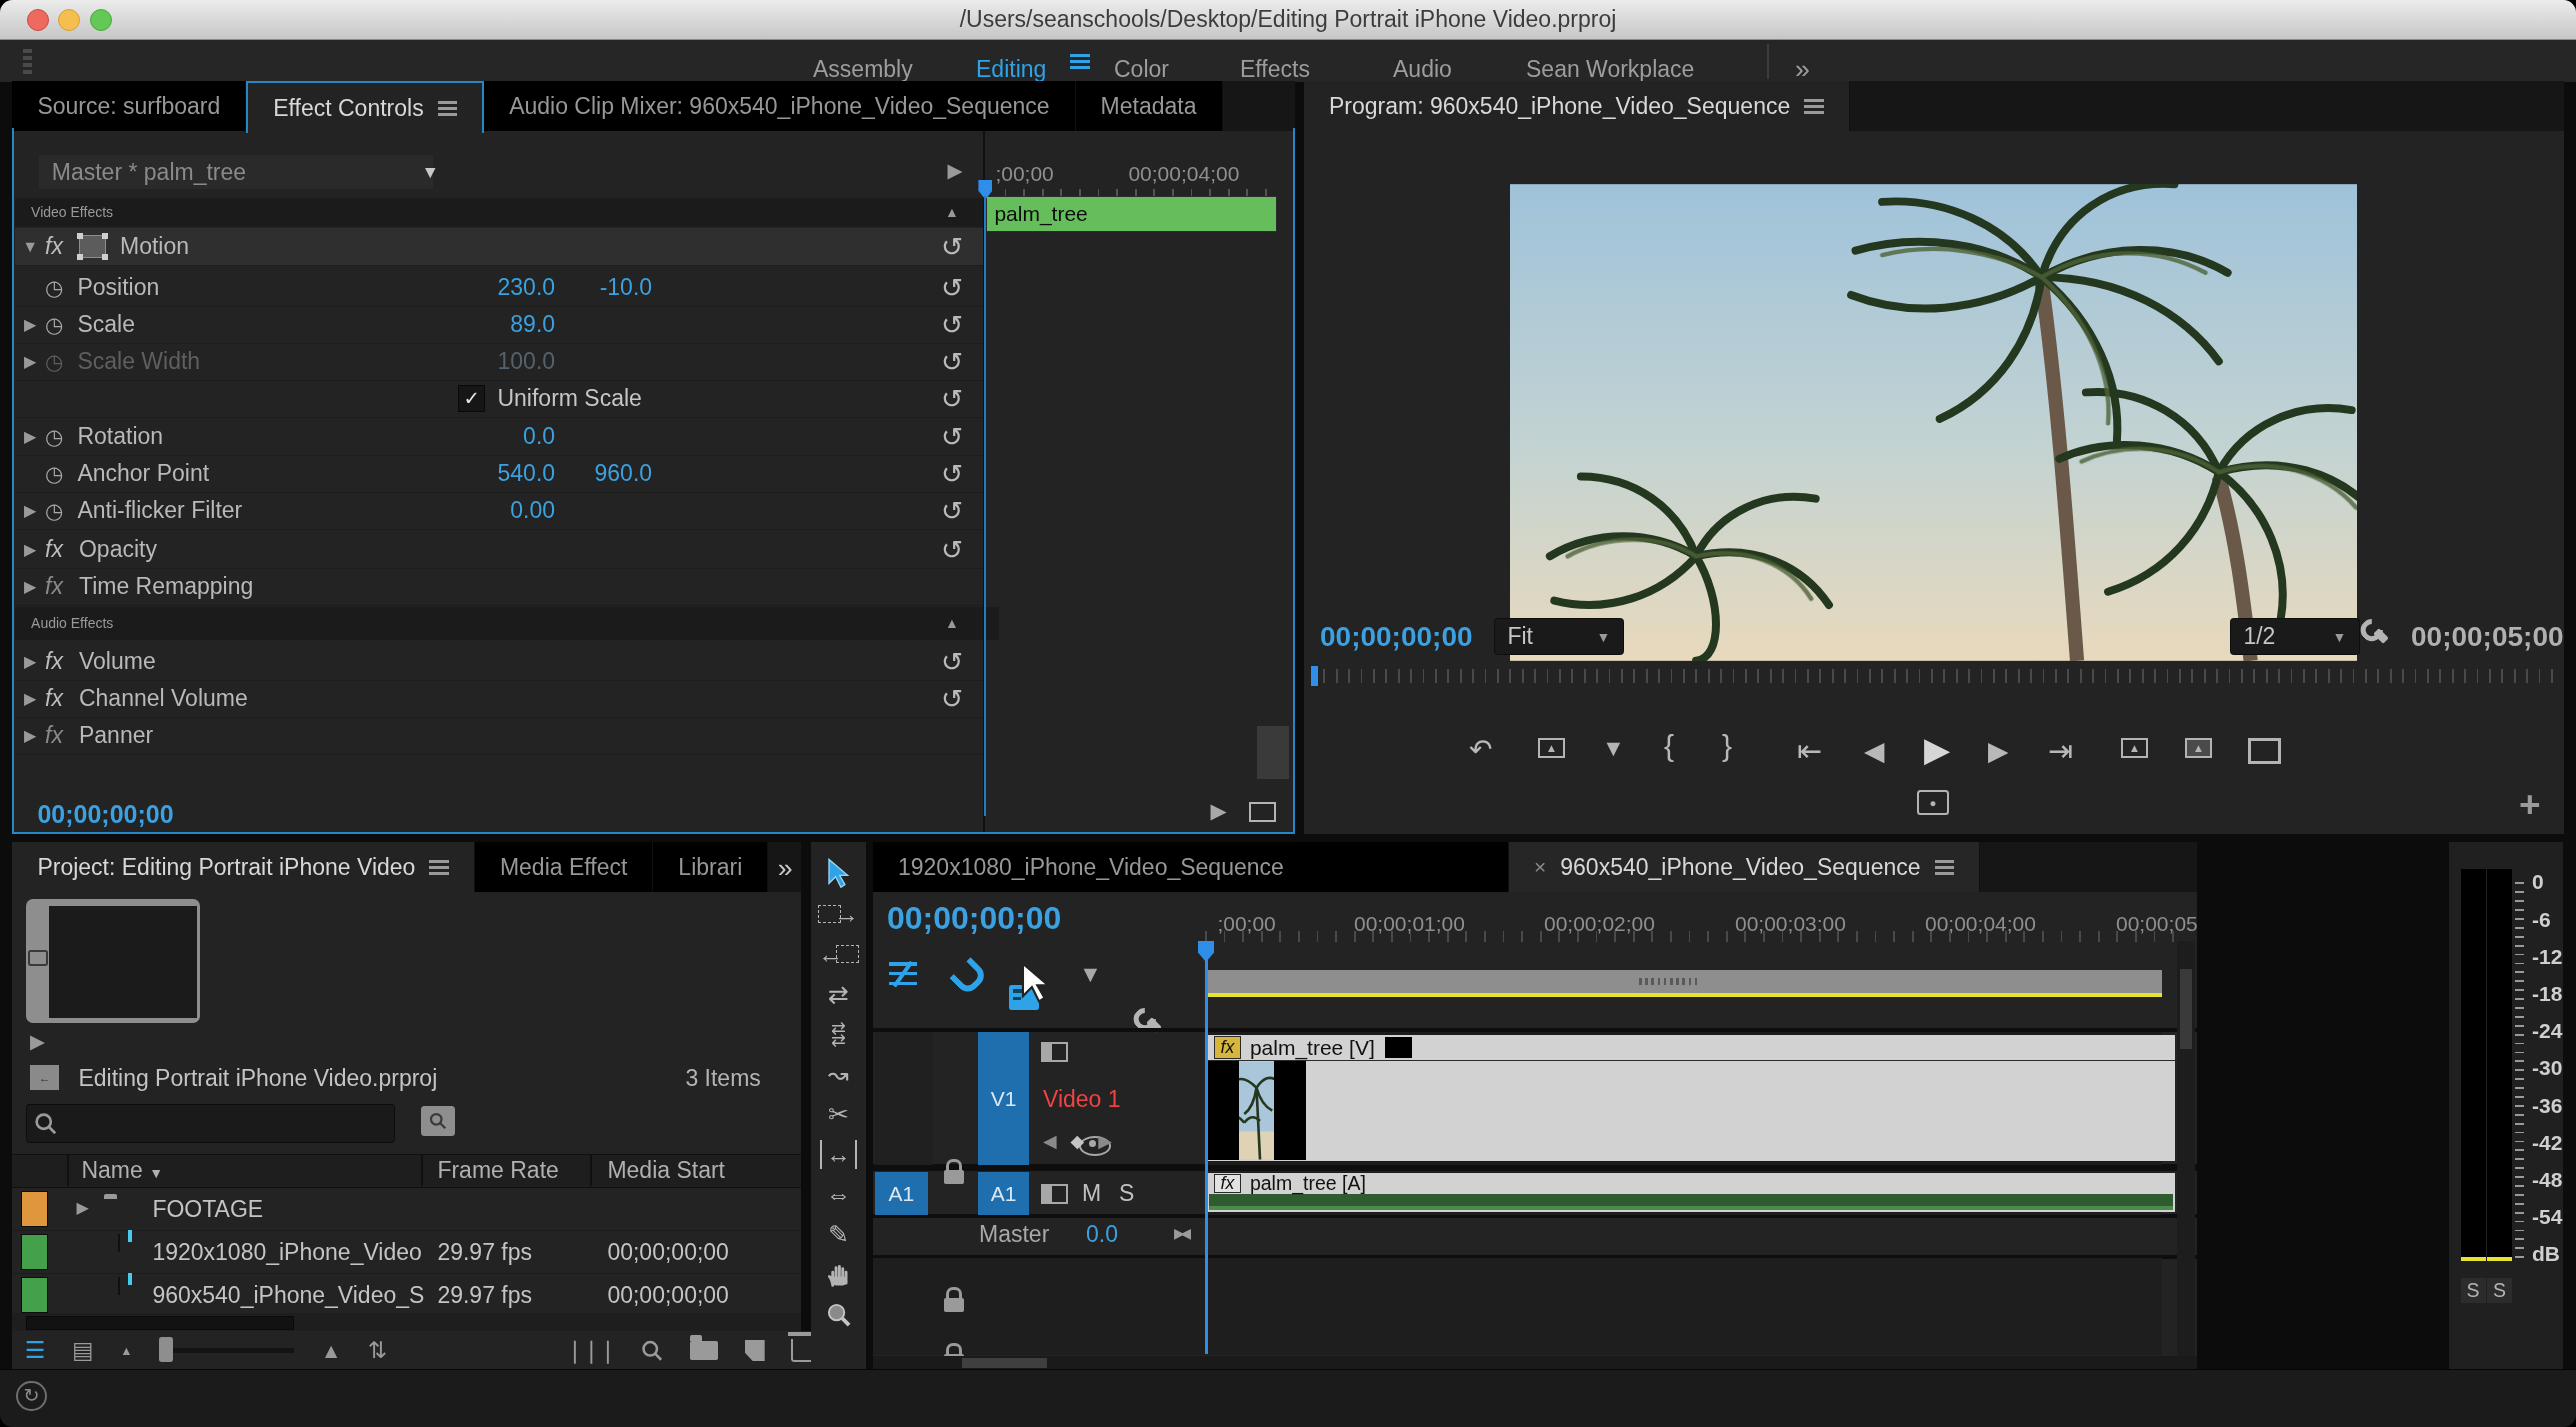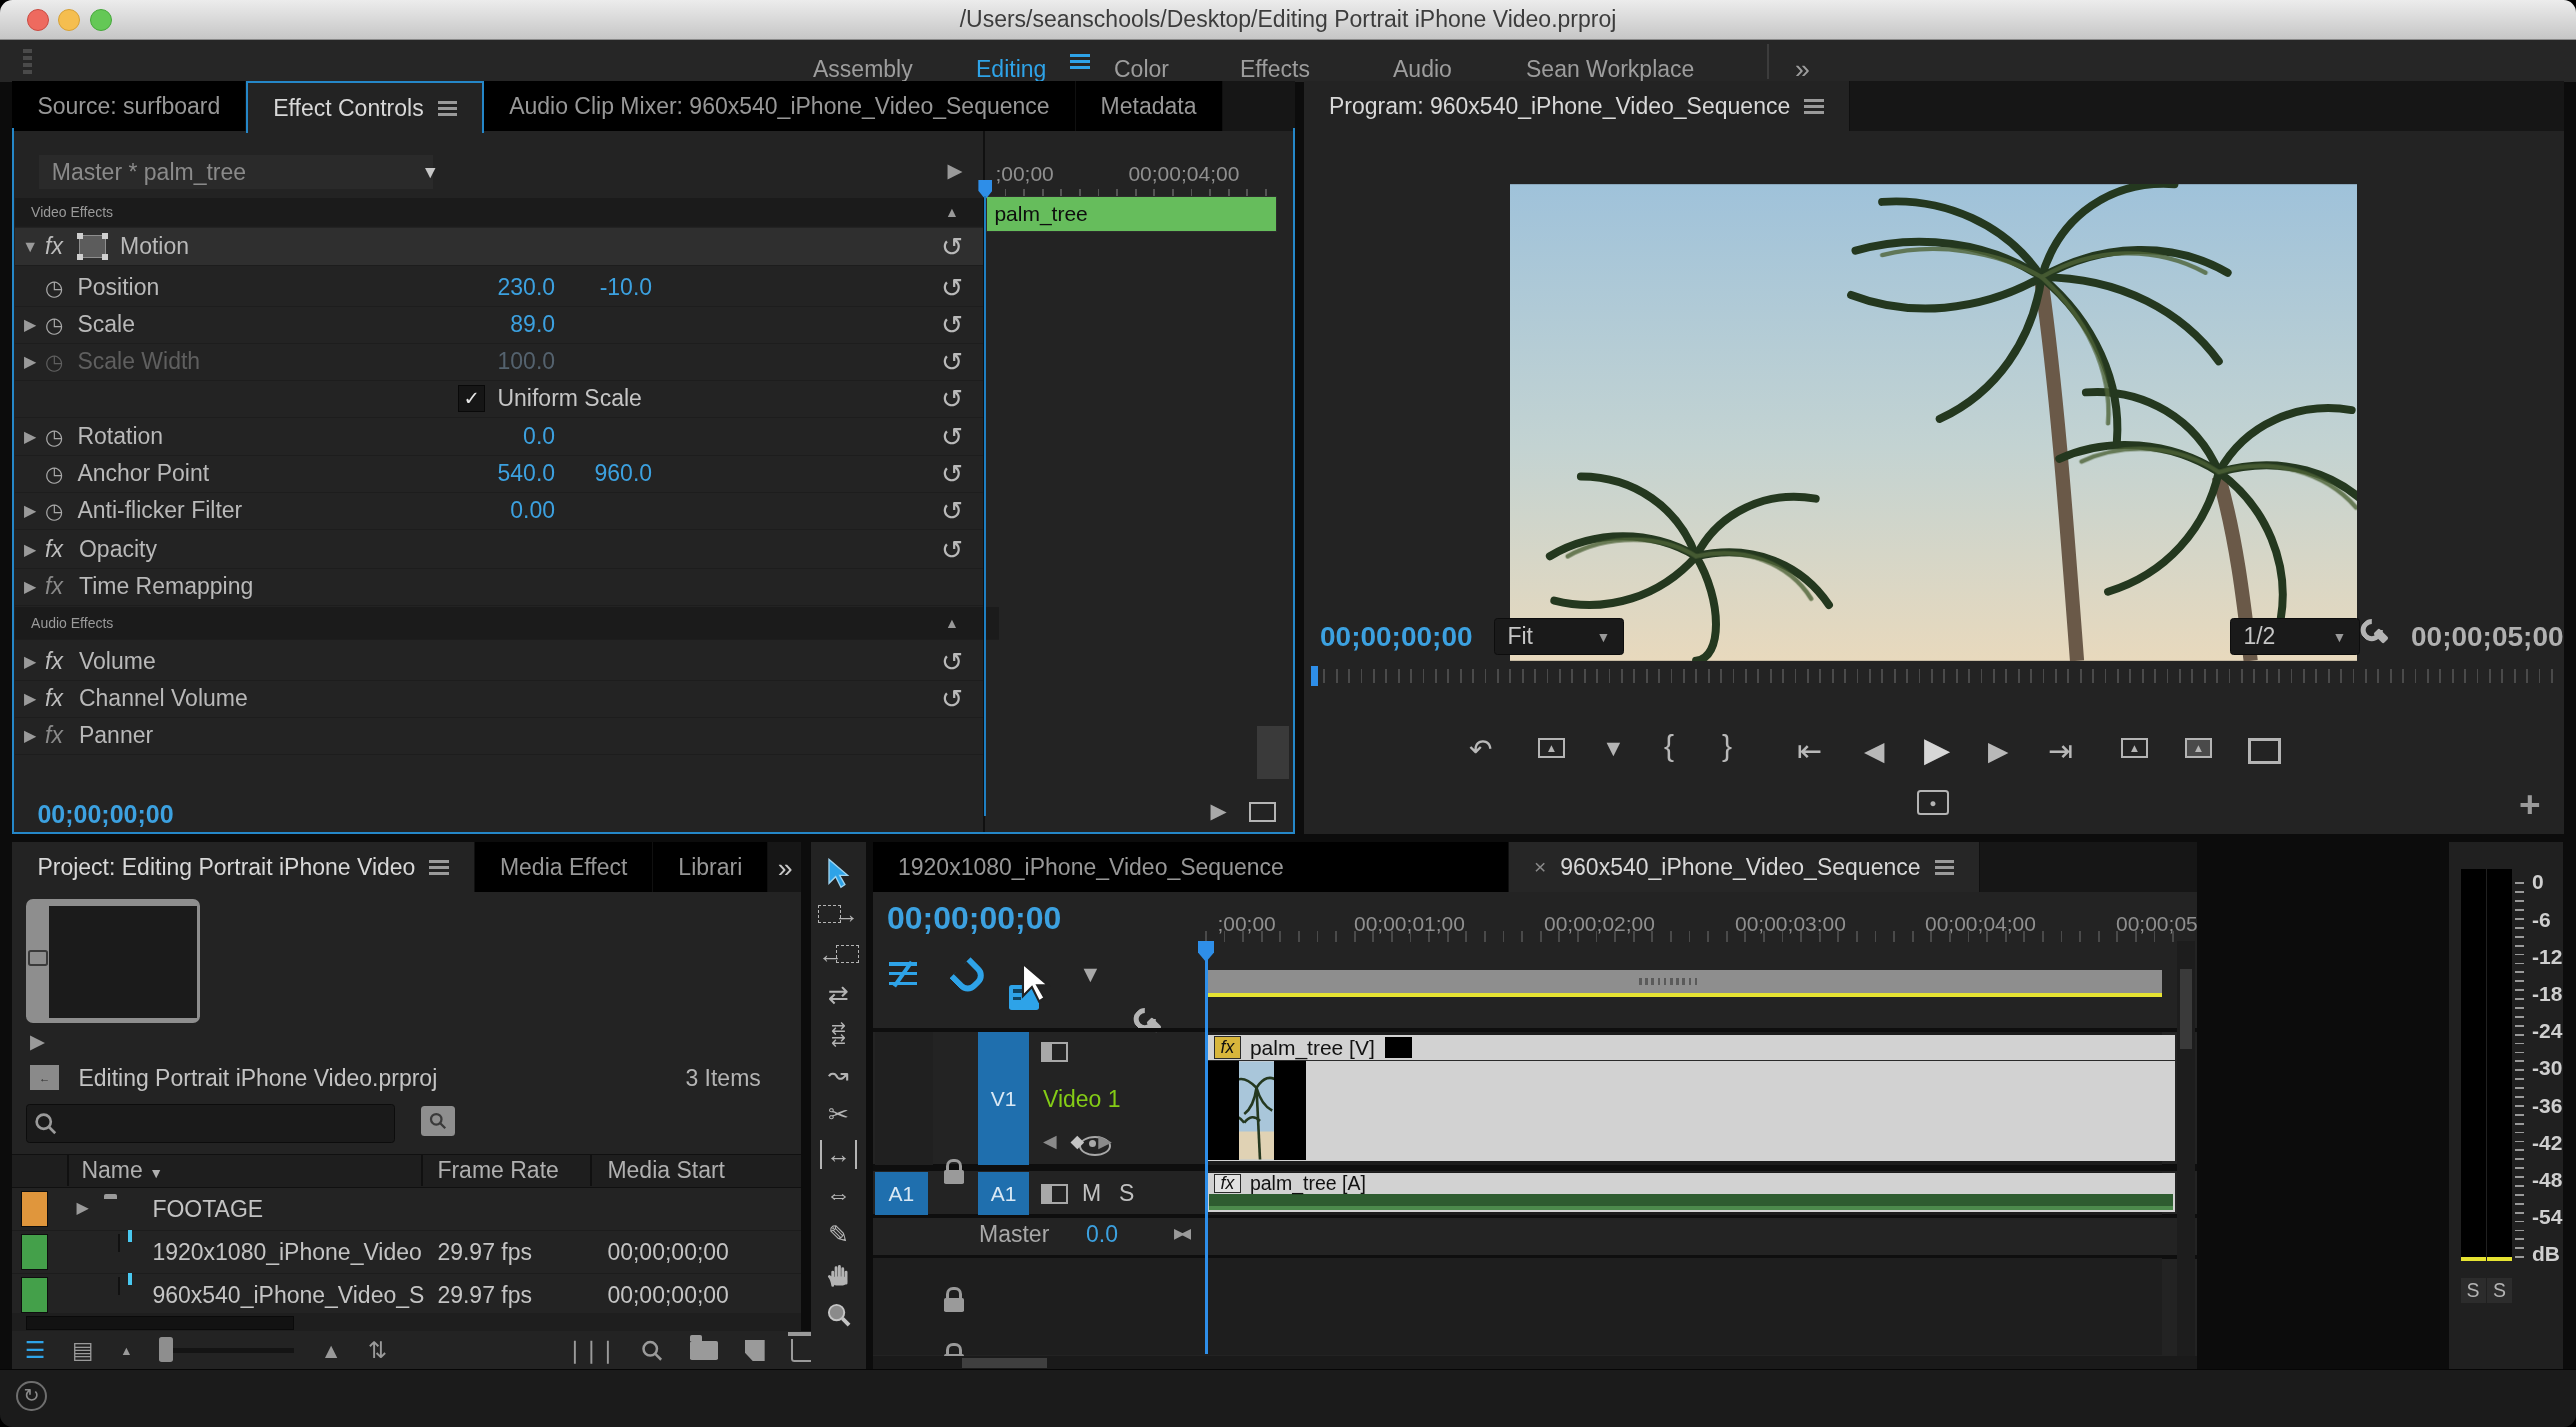--- a/index.html
+++ b/index.html
@@ -563,21 +563,21 @@
     <div class="a" style="left:332px;top:330px;width:957px;height:43px;background:#1c1c1c;"></div>
     <div class="a" style="left:0px;top:416px;width:1289px;height:97px;background:#1e1e1e;"></div>
 
     <div class="a" style="left:1.8px;top:190px;width:58px;height:133px;background:#202020;"></div>
     <div class="a lock" style="left:71px;top:250px;"></div>
     <div class="bluebox" style="left:105px;top:190px;width:51px;height:133px;">
         <span>V1</span>
       </div>
     <div class="a insic" style="left:168px;top:200px;"></div>
     <div class="a eye" style="left:206px;top:202px;"></div>
-    <div class="a tlab" style="left:170px;top:244px;color:#84cc16;font-size:23px;">Video 1</div>
+    <div class="a tlab" style="left:170px;top:244px;color:#ef4444;font-size:23px;">Video 1</div>
     <div class="a" style="left:170px;top:289px;color:#8a8a8a;font-size:17.7px;display:flex;gap:14px;align-items:center;">
       <span>◀</span>
       <span style="color:#c4c4c4;">◆</span>
       <span>▶</span>
     </div>
 
     <div class="bluebox" style="left:1.8px;top:330px;width:53px;height:43px;">
         <span>A1</span>
       </div>
     <div class="a lock" style="left:71px;top:344px;"></div>

